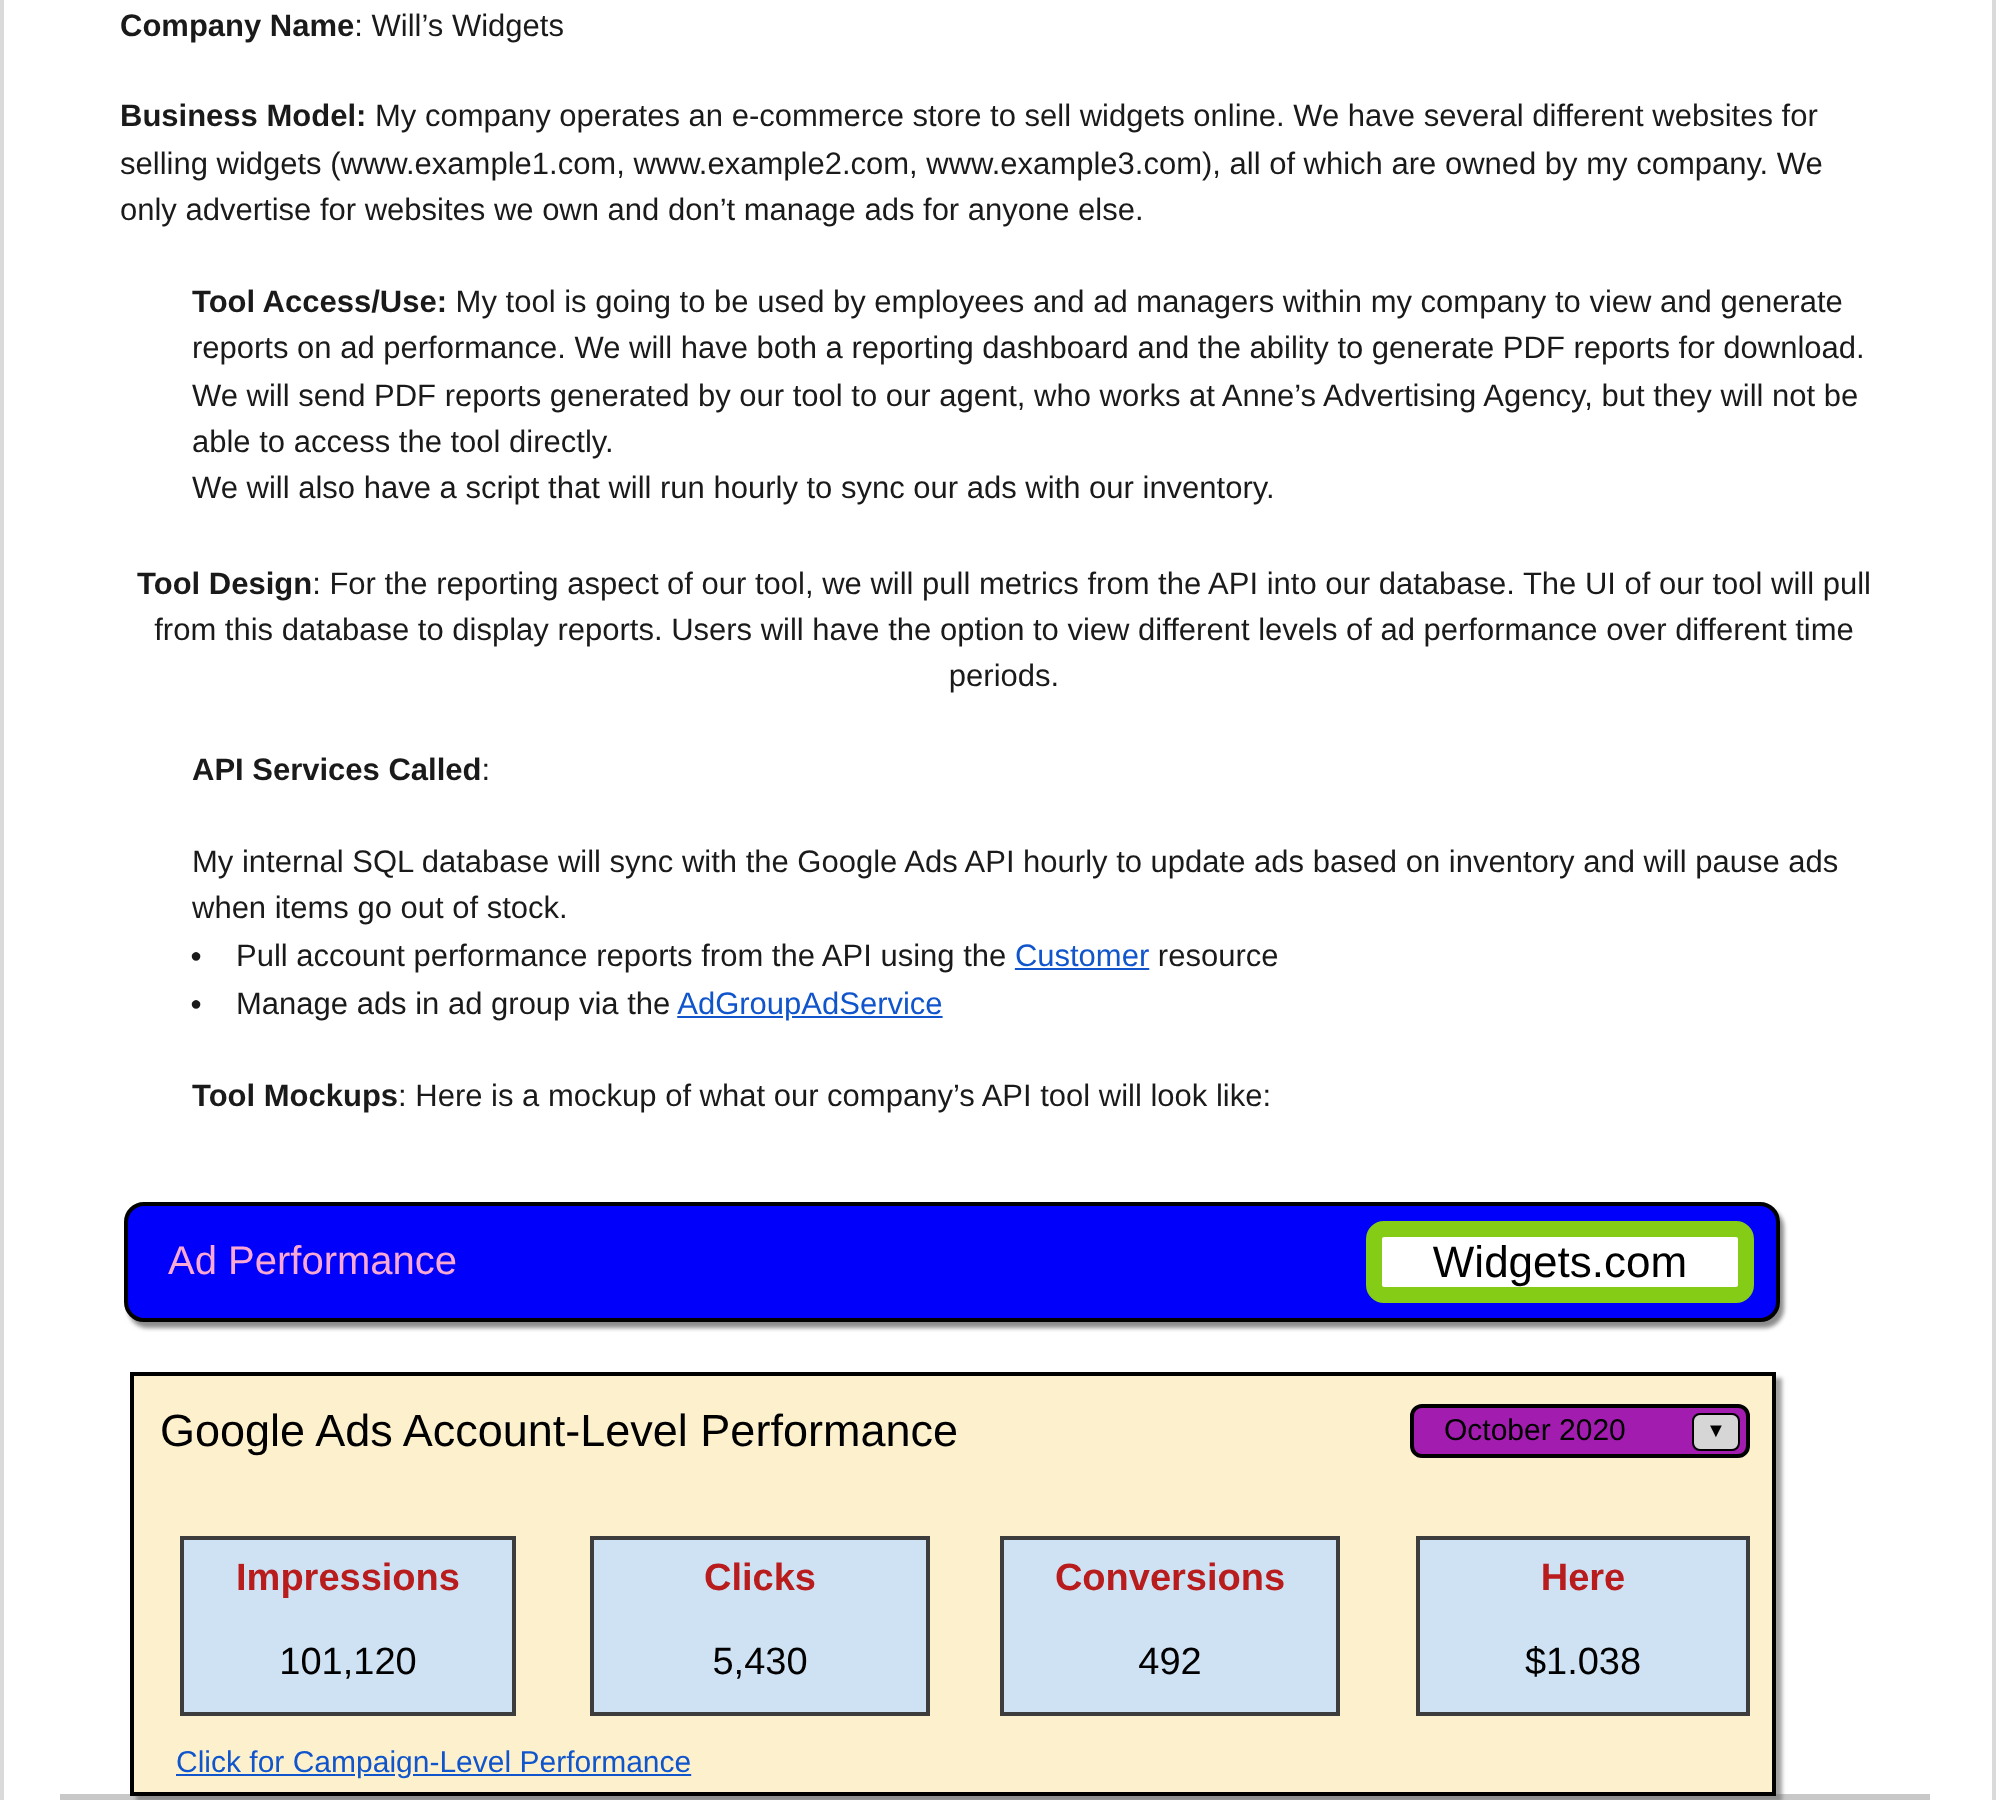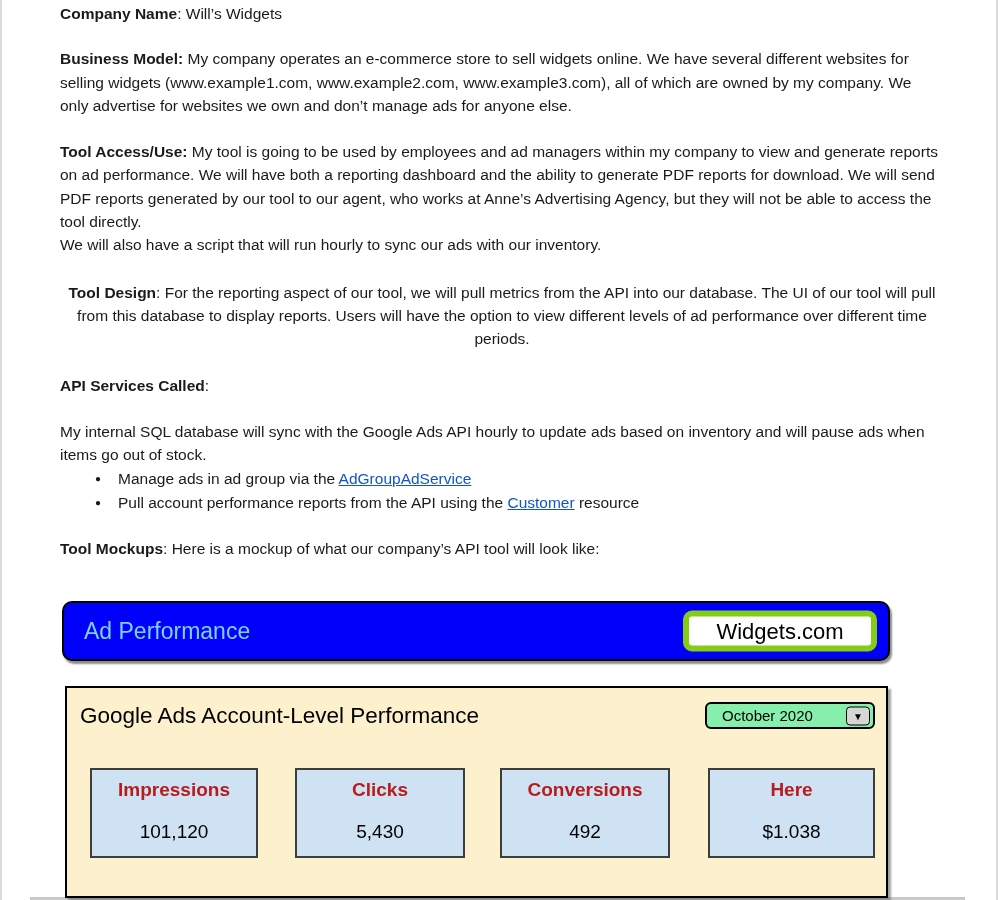--- a/index.html
+++ b/index.html
@@ -14,21 +14,21 @@
   .page-edge.left  { left: 0; }
   .page-edge.right { right: 2px; }
   .page-bottom-strip { position: absolute; bottom: 0; left: 30px; width: 935px; height: 3px; background: #c8c8c8; }
 
   .doc {
     position: absolute; top: 2px; left: 0; width: 1000px;
     padding: 0 56px 0 60px;
     font-size: 15.5px; line-height: 23.3px;
   }
   .doc p b { font-weight: bold; }
-  .mt  { margin-top: 23px; }
+  .mt  { margin-top: 23px; margin-left: 36px; }
   .mt22{ margin-top: 22px; }
   .mt24{ margin-top: 24px; text-align: center; }
   a.doclink { color: #1155cc; text-decoration: underline; cursor: pointer; }
 
   ul.bullets { list-style: none; margin-top: 1px; }
   ul.bullets li { position: relative; padding-left: 58px; }
   ul.bullets li::before {
     content: "●";
     position: absolute; left: 35px; top: 0;
     font-size: 10px; line-height: 23.3px;
@@ -37,43 +37,43 @@
   
   .mock-bar {
     position: absolute; left: 62px; top: 601px; width: 828px; height: 60px;
     background: #0000fb;
     border: 2px solid #000;
     border-radius: 10px;
     box-shadow: 2px 3px 2px rgba(0,0,0,0.45);
     display: flex; align-items: center;
     padding-left: 20px;
   }
-  .mock-bar-title { color: #7dd3fc; font-size: 23px; }
+  .mock-bar-title { color: #f9a8d4; font-size: 20px; }
   .mock-bar-btn {
     position: absolute; right: 11px; top: 50%; transform: translateY(-50%);
     width: 194px; height: 41px;
-    background: #ffffff; border: 6px solid #84cc16; border-radius: 9px;
+    background: #ffffff; border: 8px solid #84cc16; border-radius: 9px;
     display: flex; align-items: center; justify-content: center;
     font-size: 22px; color: #000; cursor: pointer;
   }
 
   
   .mock-panel {
     position: absolute; left: 65px; top: 686px; width: 823px; height: 212px;
     background: #fdf1cd;
     border: 2px solid #000;
     box-shadow: 3px 3px 2px rgba(110,110,110,0.65);
   }
   .panel-title {
     position: absolute; left: 13px; top: 15px;
     font-size: 22.5px; color: #000;
   }
   .dropdown {
     position: absolute; left: 638px; top: 14px; width: 170px; height: 27px;
-    background: #86efac; border: 2px solid #000; border-radius: 6px;
+    background: #a21caf; border: 2px solid #000; border-radius: 6px;
     display: flex; align-items: center;
     padding-left: 15px; font-size: 15px; color: #000; cursor: pointer;
   }
   .dropdown-arrow-btn {
     position: absolute; right: 3px; top: 50%; transform: translateY(-50%);
     width: 24px; height: 19px;
     background: #d6d6d6; border: 1.5px solid #000; border-radius: 4px;
     display: flex; align-items: center; justify-content: center;
     font-size: 10px; color: #000; cursor: pointer;
   }
@@ -110,22 +110,22 @@
 
   <p class="mt"><b>Tool Access/Use:</b><span> My tool is going to be used by employees and ad managers within my company to view and generate reports on ad performance. We will have both a reporting dashboard and the ability to generate PDF reports for download. We will send PDF reports generated by our tool to our agent, who works at Anne’s Advertising Agency, but they will not be able to access the tool directly.</span><br><span>We will also have a script that will run hourly to sync our ads with our inventory.</span></p>
 
   <p class="mt24"><b>Tool Design</b><span>: For the reporting aspect of our tool, we will pull metrics from the API into our database. The UI of our tool will pull from this database to display reports. Users will have the option to view different levels of ad performance over different time periods.</span></p>
 
   <p class="mt"><b>API Services Called</b><span>:</span></p>
 
   <p class="mt"><span>My internal SQL database will sync with the Google Ads API hourly to update ads based on inventory and will pause ads when items go out of stock.</span></p>
 
   <ul class="bullets">
+    <li><span>Pull account performance reports from the API using the </span><a class="doclink">Customer</a><span> resource</span></li>
     <li><span>Manage ads in ad group via the </span><a class="doclink">AdGroupAdService</a><span></span></li>
-    <li><span>Pull account performance reports from the API using the </span><a class="doclink">Customer</a><span> resource</span></li>
   </ul>
 
   <p class="mt"><b>Tool Mockups</b><span>: Here is a mockup of what our company’s API tool will look like:</span></p>
 
 </div>
 
 <div class="mock-bar">
   <span class="mock-bar-title">Ad Performance</span>
   <div class="mock-bar-btn">Widgets.com</div>
 </div>
@@ -150,13 +150,14 @@
   </div>
   <div class="metric-card card-2">
     <div class="m-label">Conversions</div>
     <div class="m-value">492</div>
   </div>
   <div class="metric-card card-3">
     <div class="m-label">Here</div>
     <div class="m-value">$1.038</div>
   </div>
 
+  <a class="panel-link">Click for Campaign-Level Performance</a>
 </div>
 
 </body></html>

